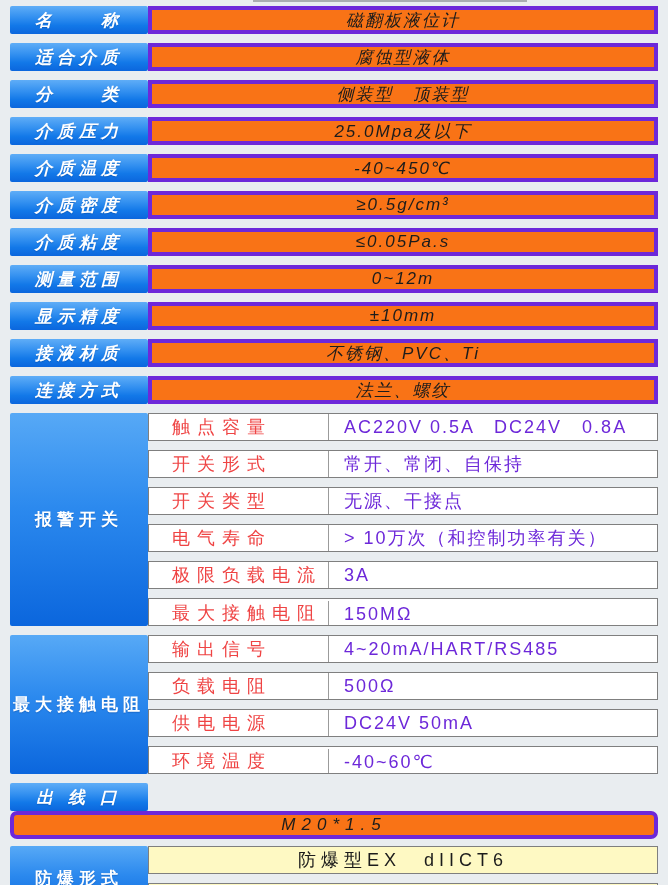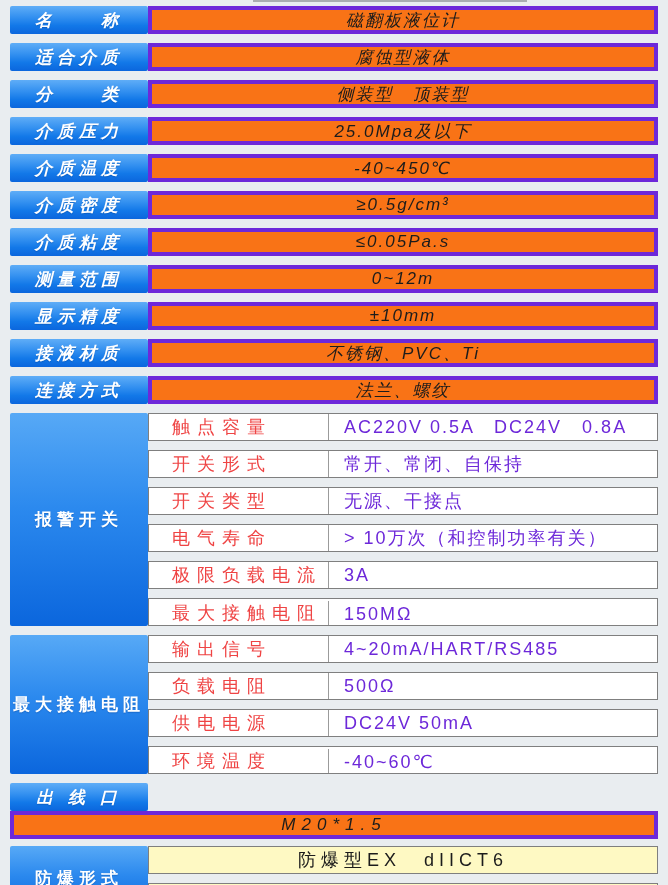--- a/index.html
+++ b/index.html
@@ -27,21 +27,21 @@
     display:flex;align-items:center;justify-content:center;
     text-shadow:0 1px 1px rgba(0,60,140,.35);
     box-sizing:border-box;
   }
   .value-cell{
     flex:1;height:28px;box-sizing:border-box;
     background:#f97316;border:4px solid #6d28d9;
     display:flex;align-items:center;justify-content:center;
     font-size:17px;color:#1c1c1c;letter-spacing:2px;
   }
-  .value-cell.ls-wide{letter-spacing:6px;}
+  .value-cell.ls-wide{letter-spacing:6px;border-radius:7px;}
   .section{display:flex;margin-bottom:9px;}
   .section .blue-block{
     width:138px;min-width:138px;
     background:linear-gradient(180deg,#57a9f6 0%,#2b89ee 45%,#0b66dd 100%);
     border-radius:2px;
     color:#fff;font-size:17px;font-weight:bold;letter-spacing:5px;
     display:flex;align-items:center;justify-content:center;
     text-shadow:0 1px 1px rgba(0,60,140,.35);
   }
   .sub-rows{flex:1;display:flex;flex-direction:column;}

